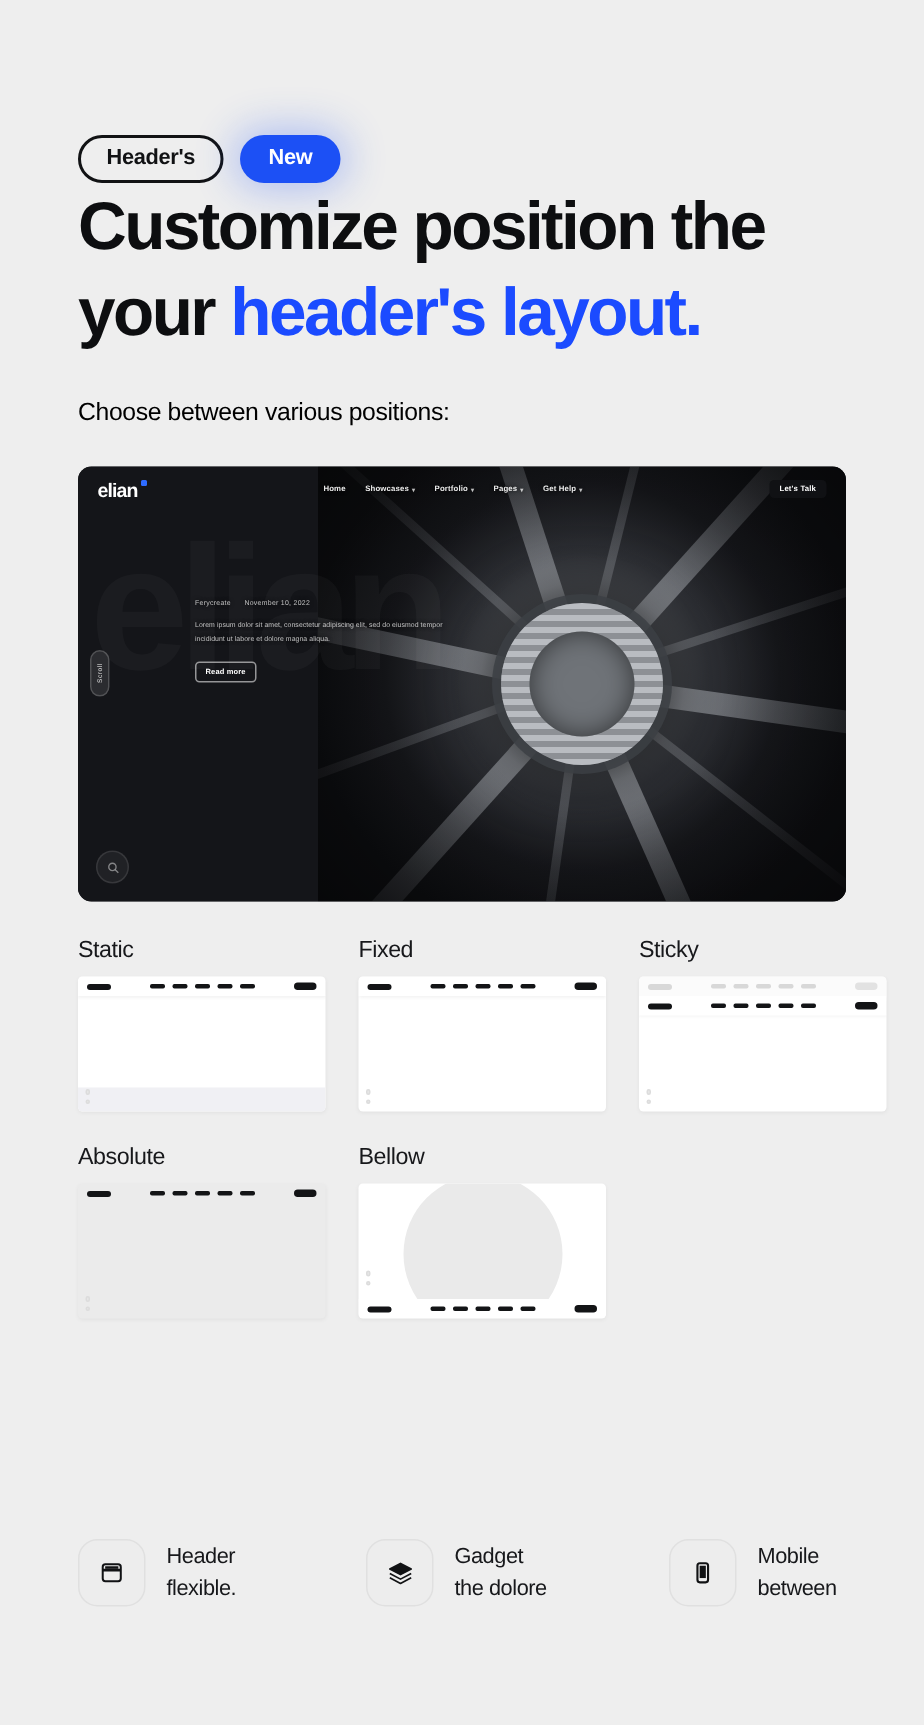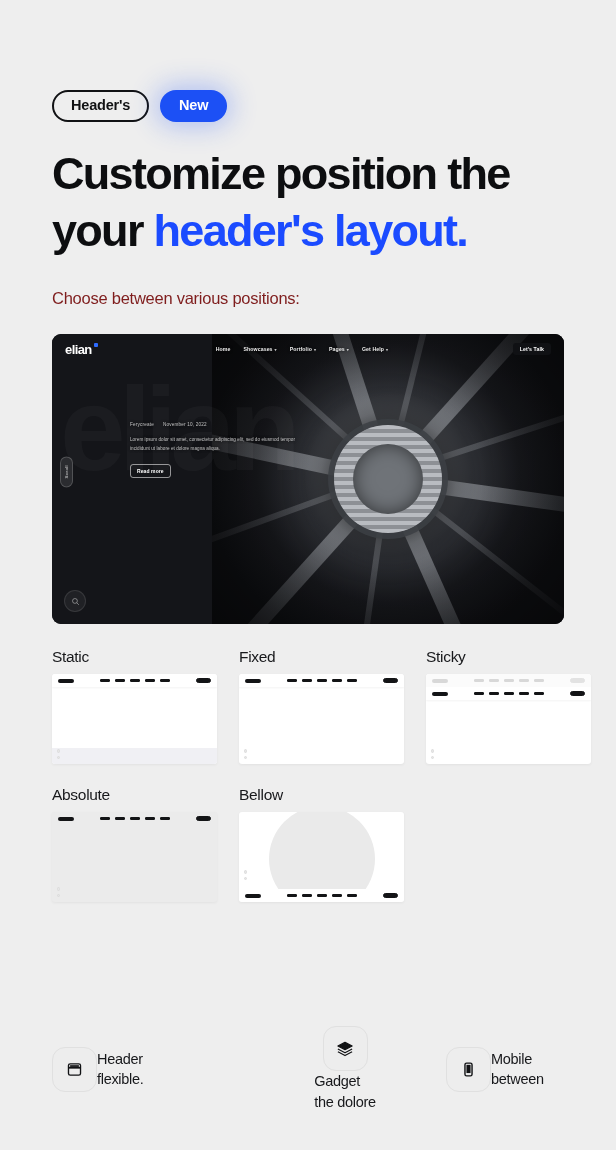--- a/index.html
+++ b/index.html
@@ -37,33 +37,32 @@
     font-weight: 700;
     color: #ffffff;
     letter-spacing: -0.2px;
     line-height: 1;
     background: #1C50F5;
     box-shadow: 0 0 26px 5px rgba(40,90,250,0.30);
   }
 
   
   .headline {
-    margin-top: 23px;
     font-size: 45px;
     line-height: 1.28;
     font-weight: 700;
     letter-spacing: -1.7px;
     color: #0D0E10;
     max-width: 480px;
   }
   .headline .accent { color: #1B4BFF; }
 
   
   .sub { margin-top: 24px; font-size: 16.5px; line-height: 1.72; letter-spacing: -0.25px; }
-  .sub .muted { color: #7f1d1d; }
+  .sub .muted { color: #000000; }
   .sub .dark  { color: #17181B; }
 
   
   .hero {
     margin-top: 22px;
     position: relative;
     width: 512px;
     height: 290px;
     border-radius: 9px;
     overflow: hidden;
@@ -232,23 +231,23 @@
   .footer-strip {
     position: absolute; left: 0; right: 0; bottom: 0; height: 16px;
     background: #f0f0f4; z-index: 4;
   }
 
   
   .features {
     position: absolute; left: 52px; right: 52px; top: 1026px;
     display: flex; align-items: center;
   }
-  .feature { display: flex; align-items: center; }
+  .feature { display: flex; align-items: center; gap: 14px; }
   .feature.f1 { width: 192px; }
-  .feature.f2 { width: 202px; flex-direction: column; }
+  .feature.f2 { width: 202px; }
   .icon-box {
     width: 45px; height: 45px; border-radius: 13px;
     border: 1px solid #e0e0e0; background: #ededed;
     display: flex; align-items: center; justify-content: center;
     flex: none;
   }
   .feature-text {
     font-size: 14.5px; line-height: 1.42; color: #17181B; letter-spacing: -0.3px;
   }
 </style>

